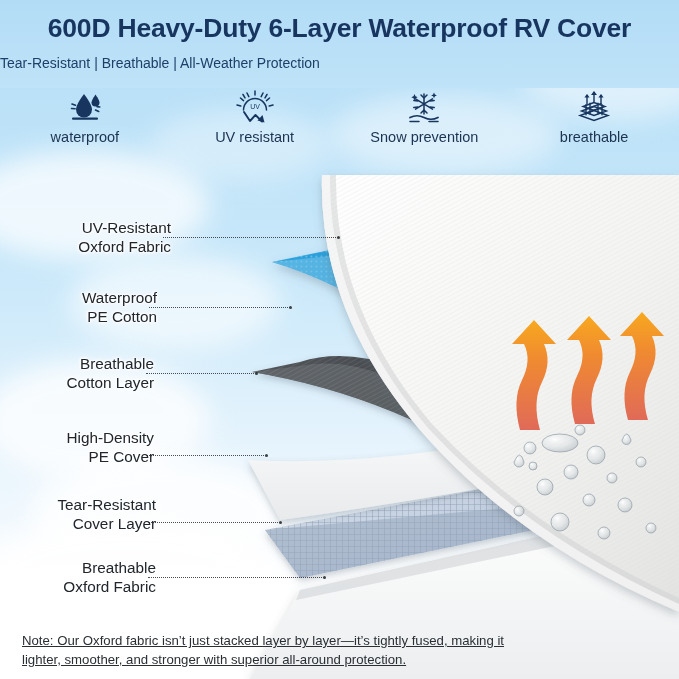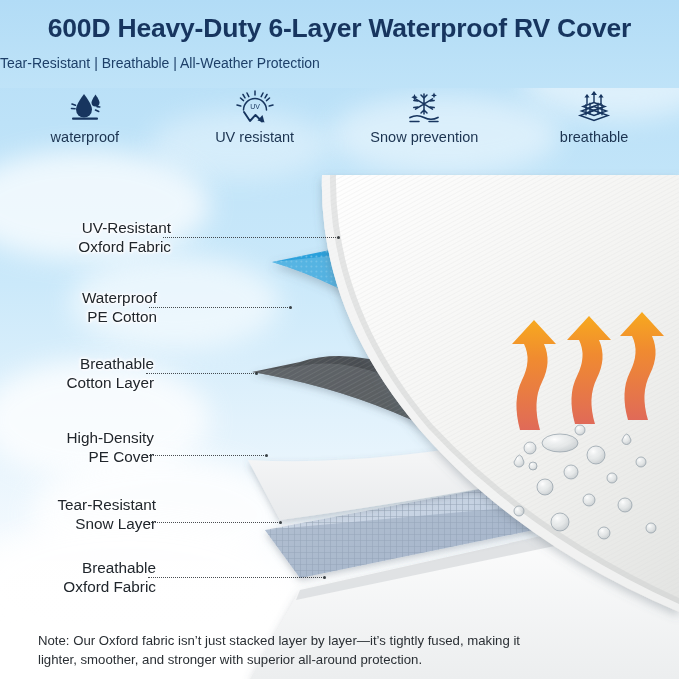--- a/index.html
+++ b/index.html
@@ -47,22 +47,22 @@
 
   
   .label{position:absolute;text-align:right;font-size:15.3px;line-height:19px;
     color:#20262c;white-space:nowrap;
     text-shadow:0 0 4px #fff,0 0 4px #fff,0 0 7px #fff,1px 1px 2px #fff,-1px -1px 2px #fff;margin-left:16px;}
   .leader{position:absolute;height:0;border-top:1px dotted #2b2f33;opacity:.85;}
   .leader::after{content:"";position:absolute;right:-2px;top:-2px;width:3px;height:3px;
     background:#1d2327;border-radius:50%;}
 
   
-  .note{position:absolute;left:38px;top:632px;width:520px;
-    font-size:13.2px;line-height:18.5px;color:#2a2f34;}
+  .note{position:absolute;left:22px;top:632px;width:520px;
+    font-size:13.2px;line-height:18.5px;color:#2a2f34;text-decoration:underline;}
 </style>
 </head>
 <body>
 
 <div id="page">
 
   <div class="sky">
     <div class="cloud cl5"></div>
       <div class="cloud cl6"></div>
       <div class="cloud cl8"></div>
@@ -299,21 +299,21 @@
     <div class="label" style="left:0;top:428px;width:138px;">
       <span>High-Density</span><br>
       <span>PE Cover</span>
     </div>
     <div class="leader" style="left:146px;top:455px;width:120px;"></div>
   </div>
 
   <div>
     <div class="label" style="left:0;top:495px;width:140px;">
       <span>Tear-Resistant</span><br>
-      <span>Snow Layer</span>
+      <span>Cover Layer</span>
     </div>
     <div class="leader" style="left:148px;top:522px;width:132px;"></div>
   </div>
 
   <div>
     <div class="label" style="left:0;top:558px;width:140px;">
       <span>Breathable</span><br>
       <span>Oxford Fabric</span>
     </div>
     <div class="leader" style="left:148px;top:577px;width:176px;"></div>

